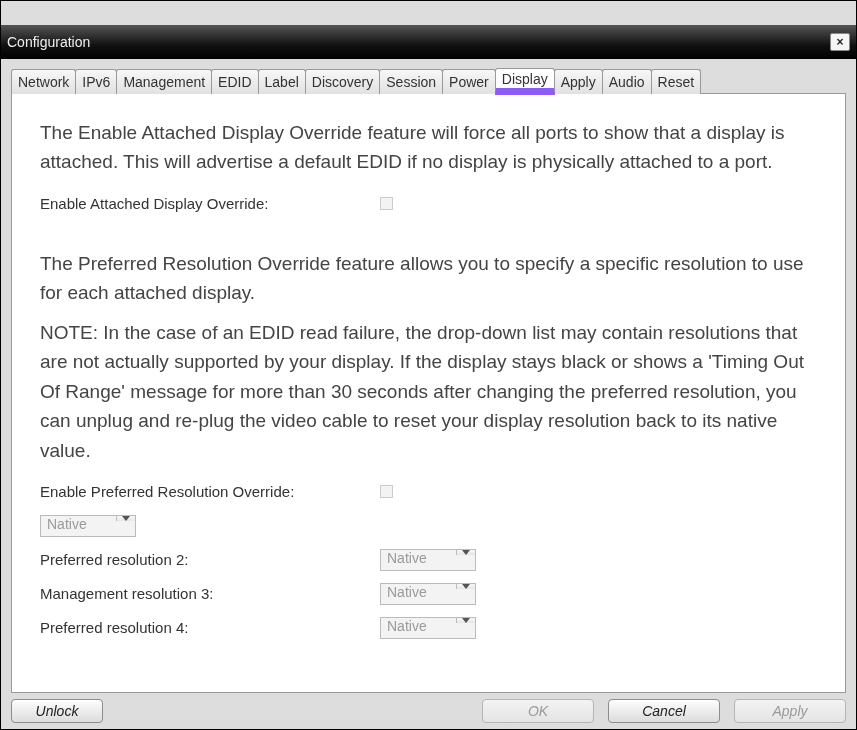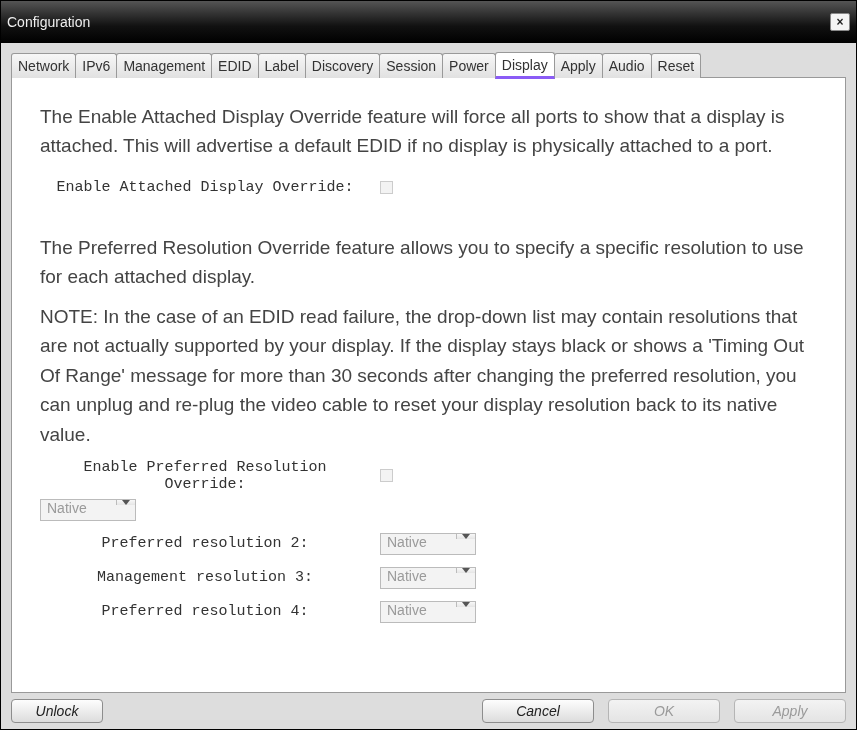--- a/index.html
+++ b/index.html
@@ -16,29 +16,30 @@
   .window {
     width: 857px;
     height: 730px;
     border: 1px solid #000;
     box-sizing: border-box;
     display: flex;
     flex-direction: column;
     background: #ddd;
   }
   .titlebar {
-    height: 42px;
+    height: 34px;
     background: linear-gradient(to bottom, #555 0%, #111 60%, #000 100%);
     color: #eee;
     display: flex;
     align-items: center;
     padding: 0 6px;
     font-size: 14px;
     flex: 0 0 auto;
     position: relative;
+    margin-top: 24px;
   }
   .titlebar .title {
     flex: 1 1 auto;
   }
   .close-btn {
     width: 18px;
     height: 16px;
     background: #f5f5f5;
     border: 1px solid #888;
     border-radius: 2px;
@@ -83,21 +84,21 @@
     box-sizing: border-box;
     height: 25px;
     display: flex;
     align-items: center;
   }
   .tab.active {
     background: #fff;
     height: 27px;
     position: relative;
     top: 1px;
-    border-bottom: 3px solid #8b5cf6;
+    border-bottom: 7px solid #8b5cf6;
     z-index: 3;
   }
   .tabpane-wrap {
     flex: 1 1 auto;
     border: 1px solid #999;
     background: #fff;
     margin-top: -1px;
     padding: 24px 28px 10px 28px;
     box-sizing: border-box;
     position: relative;
@@ -110,26 +111,25 @@
     margin-bottom: 10px;
     font-size: 19px;
   }
   .form-row {
     display: flex;
     align-items: center;
     height: 34px;
   }
   .form-label {
     width: 340px;
-    text-align: center;
+    text-align: left;
     padding-right: 10px;
     font-size: 15px;
     color: #333;
     box-sizing: border-box;
-    font-family: Liberation Mono, monospace;
   }
   .form-control {
     display: flex;
     align-items: center;
   }
   .chk {
     width: 13px;
     height: 13px;
     border: 1px solid #aaa;
     background: #eee;
@@ -327,19 +327,19 @@
               </div>
             </div>
           </div>
         </div>
 
     </div>
 
     <div class="button-bar">
       <div class="btn" style="min-width:92px">Unlock</div>
       <div class="spacer"></div>
+      <div class="btn disabled">OK</div>
       <div class="btn">Cancel</div>
-      <div class="btn disabled">OK</div>
       <div class="btn disabled">Apply</div>
     </div>
 
   </div>
 </div>
 
 </body></html>

